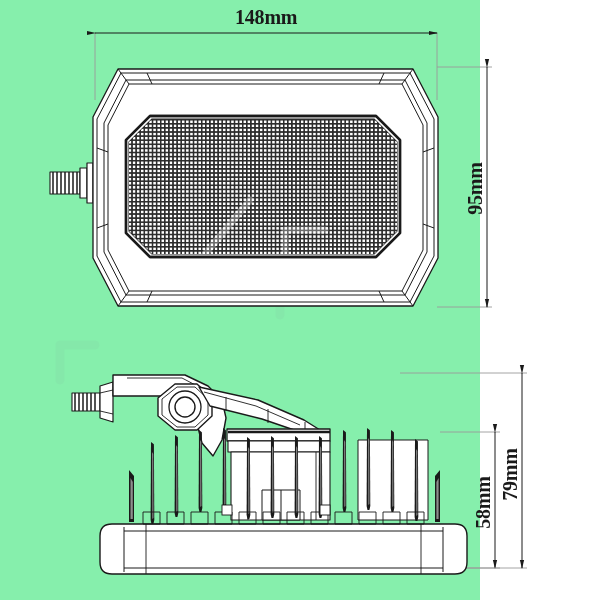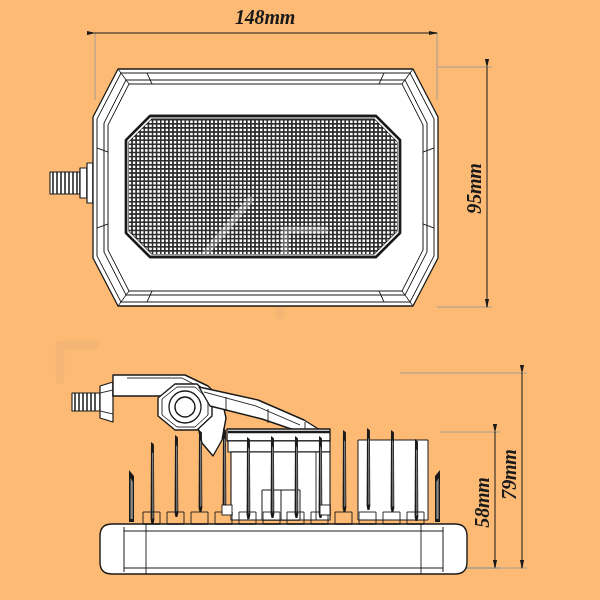--- a/index.html
+++ b/index.html
@@ -1,18 +1,18 @@
 <!DOCTYPE html>
 <html><head>
 <meta charset="utf-8">
 <style>
   html,body{margin:0;padding:0;background:#ffffff;}
   body{width:600px;height:600px;overflow:hidden;
        font-family:"Liberation Serif","DejaVu Serif",serif;}
-  #sheet{position:relative;width:600px;height:600px;background:#fdba74;font-style:italic;}
+  #sheet{position:relative;width:480px;height:600px;background:#86efac;}
   #sheet svg{position:absolute;left:0;top:0;}
   .dimlabel{position:absolute;color:#1a1a1a;font-weight:700;
             font-family:"Liberation Serif","DejaVu Serif",serif;
             white-space:nowrap;letter-spacing:-0.2px;}
   .vert{transform-origin:center center;transform:rotate(-90deg);}
 </style>
 </head>
 <body>
 
 <div id="sheet">

